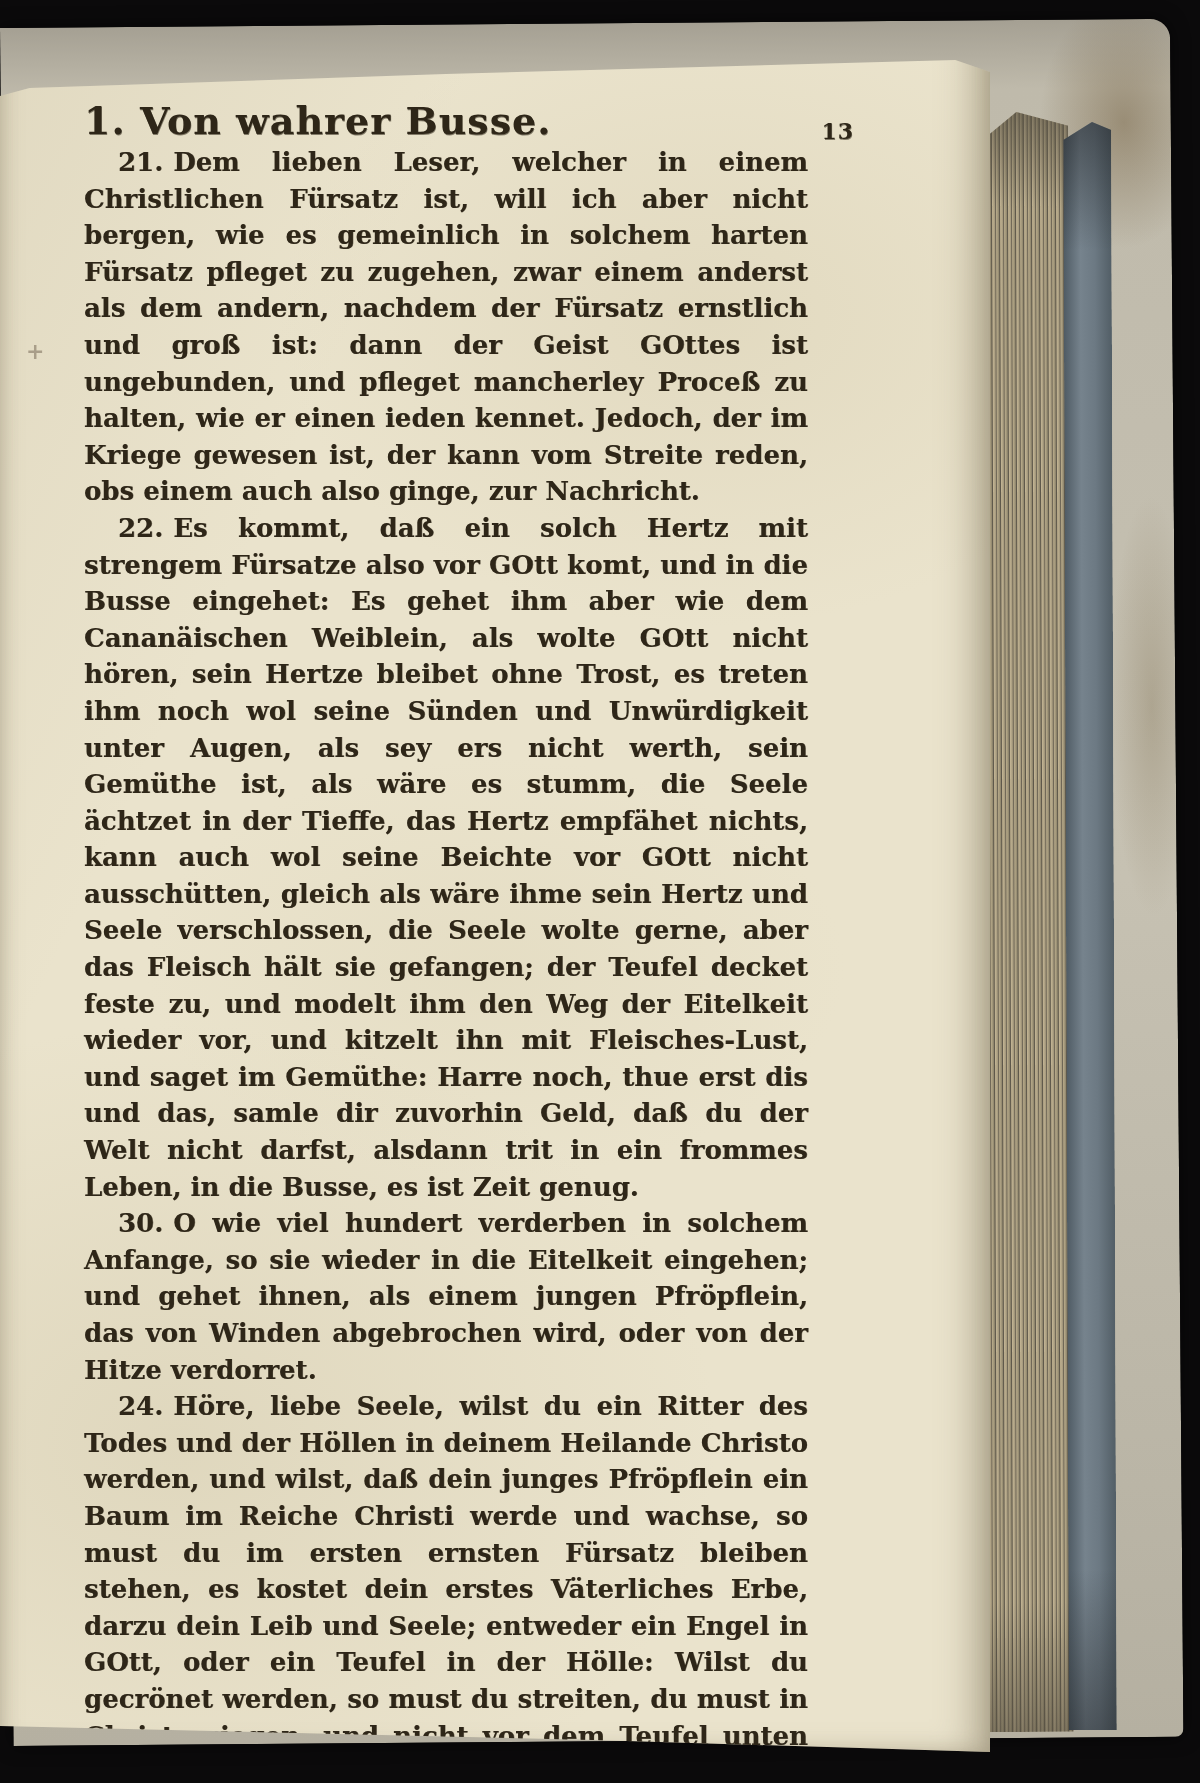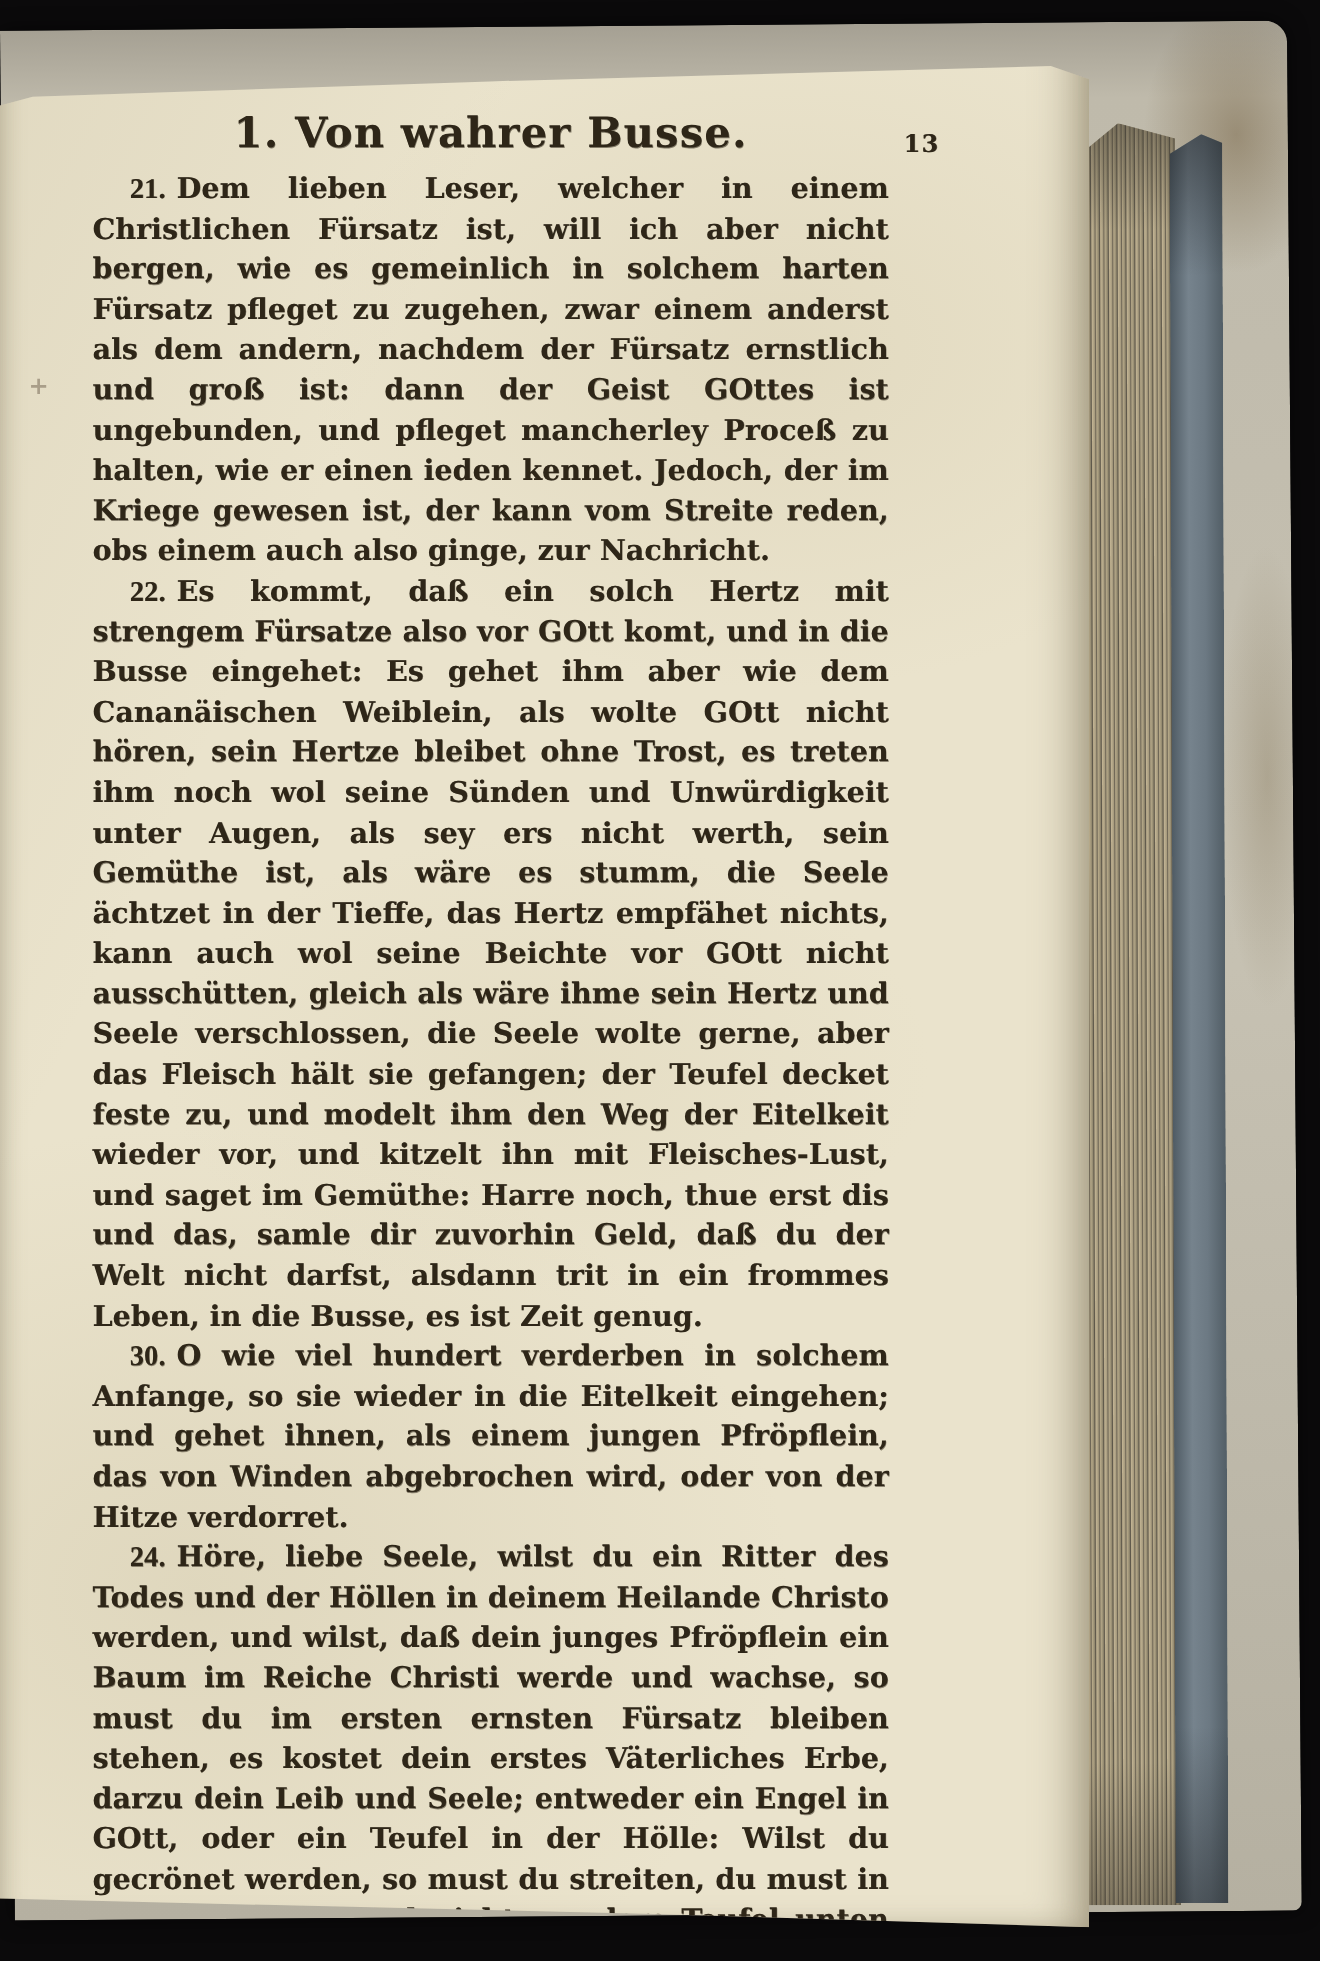--- a/index.html
+++ b/index.html
@@ -59,45 +59,43 @@
     clip-path:polygon(0 96px, 3% 88px, 45% 74px, 96.5% 60px, 100% 72px, 100% 1752px, 60% 1740px, 0 1726px);
     box-shadow:inset -20px 0 34px rgba(120,110,85,0.38), inset 0 16px 24px rgba(140,130,105,0.3), inset 0 -10px 18px rgba(140,130,105,0.28);
   }
   .text-block {
     position:absolute; left:84px; top:98px;
     width:724px;
     color:#2e2618;
   }
   .page-header {
     position:relative;
-    text-align:center;
     font-size:38px;
     font-weight:bold;
     letter-spacing:1px;
     line-height:46px;
-    margin-bottom:10px;
     text-shadow:0.5px 0.5px 0 rgba(46,38,24,0.55);
   }
   .page-number {
     position:absolute; right:-46px; top:10px;
     font-size:22px;
     font-weight:bold;
     letter-spacing:1px;
   }
   .body-text p {
     margin:0;
     font-size:26px;
     font-weight:bold;
     line-height:36.6px;
     text-align:justify;
     text-indent:34px;
     hyphens:none;
     text-shadow:0.45px 0.45px 0 rgba(46,38,24,0.5);
   }
-  .para-number { padding-right:10px;font-family:Liberation Serif, serif; }
+  .para-number { padding-right:10px; }
   .margin-mark {
     position:absolute; left:26px; top:338px;
     font-size:22px;
     color:rgba(80,66,48,0.4);
     font-weight:bold;
   }
 </style>
 </head>
 <body>
 

